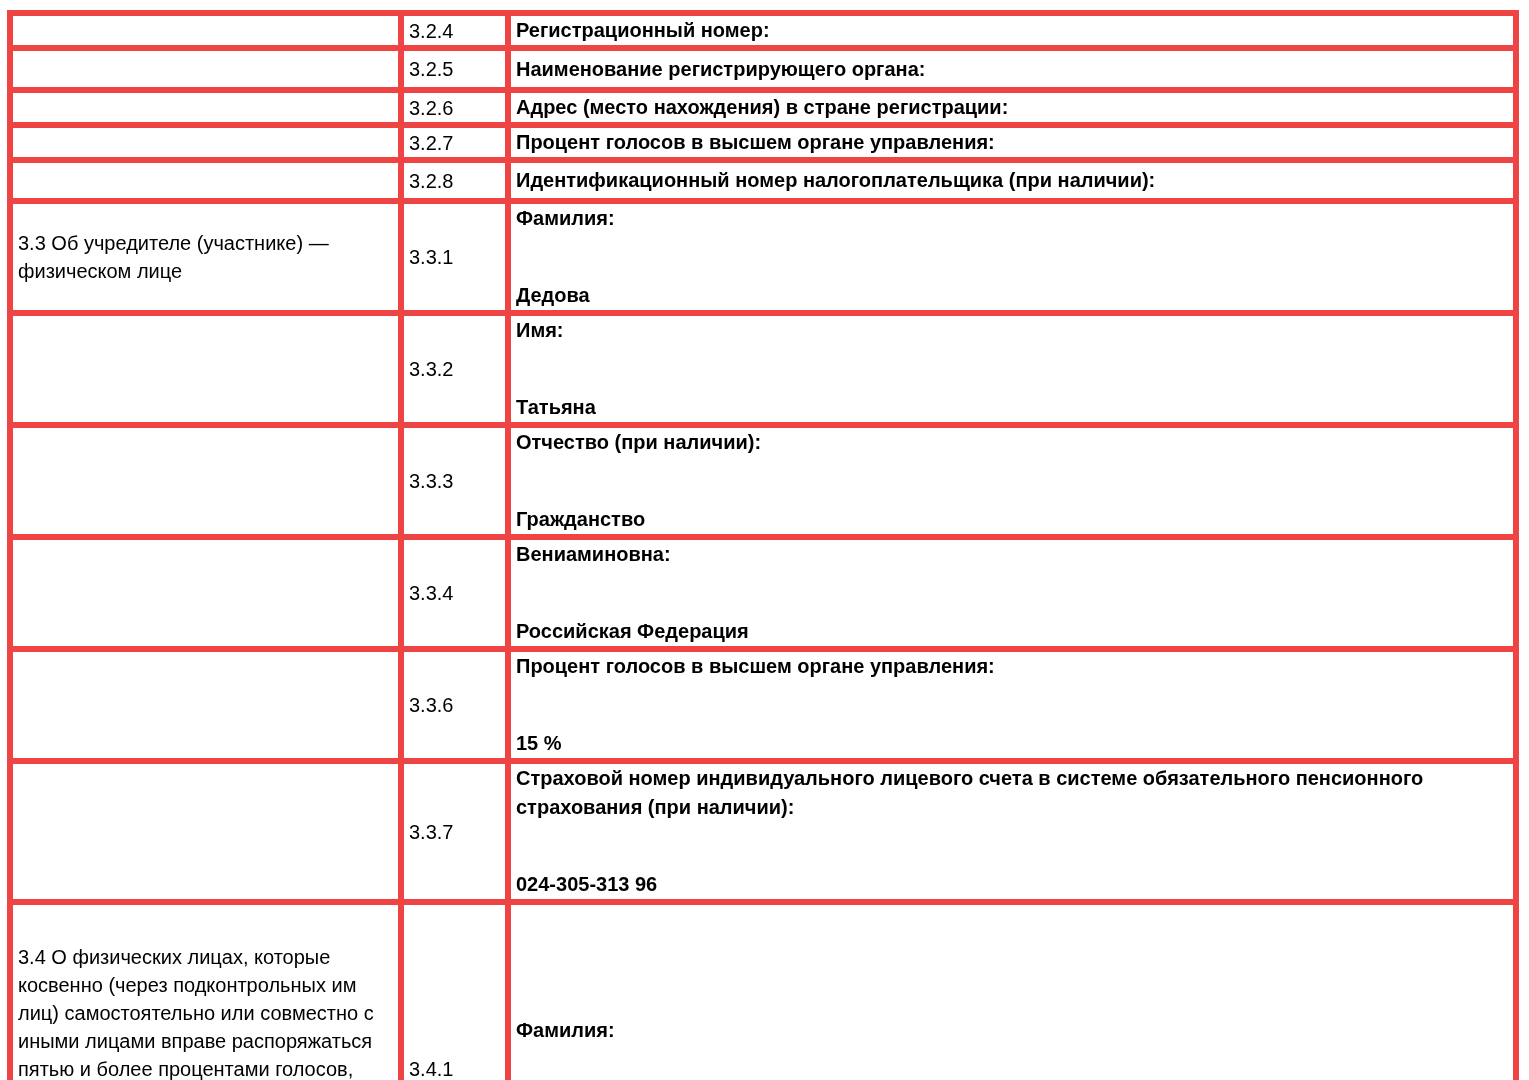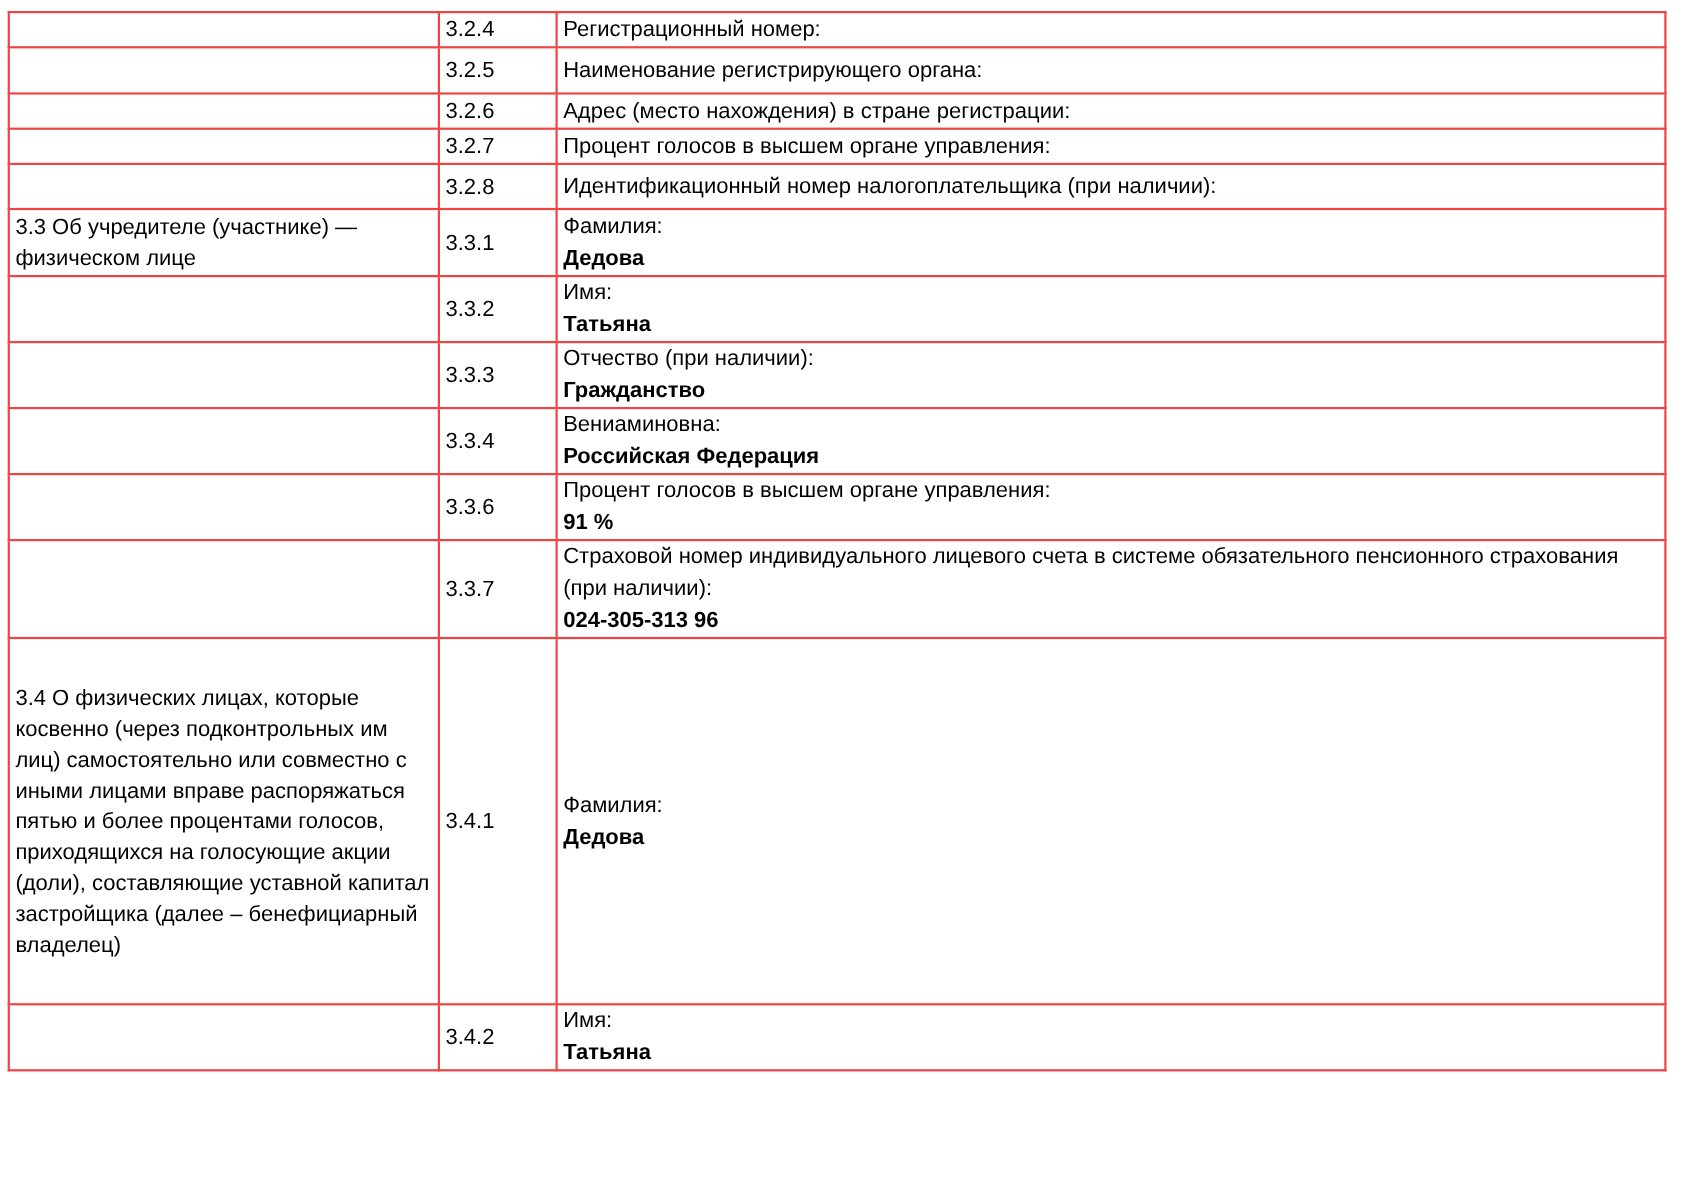--- a/index.html
+++ b/index.html
@@ -16,39 +16,39 @@
     overflow: hidden;
   }
   table.decl {
     border-collapse: collapse;
     table-layout: fixed;
     width: 1506px;
     color: #000000;
     font-family: "Liberation Sans", sans-serif;
   }
   table.decl td {
-    border: 2px solid #ef4444;
+    border: 6px solid #ef4444;
     padding: 0 5px;
     font-size: 20px;
     vertical-align: middle;
     overflow: hidden;
   }
   td.section {
     vertical-align: top;
     line-height: 28px;
     padding-top: 2px;
   }
   td.num {
     line-height: 22px;
   }
   td.content {
     line-height: 29px;
   }
-  .lbl { font-weight: normal; }
-  .val { font-weight: bold; }
+  .lbl { font-weight: bold; }
+  .val { font-weight: bold; margin-top: 48px; }
 </style>
 </head>
 <body>
 
 <div class="page">
   <table class="decl">
     <colgroup>
       <col style="width:391px">
       <col style="width:107px">
       <col style="width:1008px">
@@ -130,21 +130,21 @@
           <div class="val">Российская Федерация</div>
         </td>
       </tr>
 
 
       <tr style="height:60px">
         <td class="section"></td>
         <td class="num">3.3.6</td>
         <td class="content">
           <div class="lbl">Процент голосов в высшем органе управления:</div>
-          <div class="val">91 %</div>
+          <div class="val">15 %</div>
         </td>
       </tr>
 
       <tr style="height:85px">
         <td class="section"></td>
         <td class="num">3.3.7</td>
         <td class="content">
           <div class="lbl">Страховой номер индивидуального лицевого счета в системе обязательного пенсионного страхования (при наличии):</div>
           <div class="val">024-305-313 96</div>
         </td>

